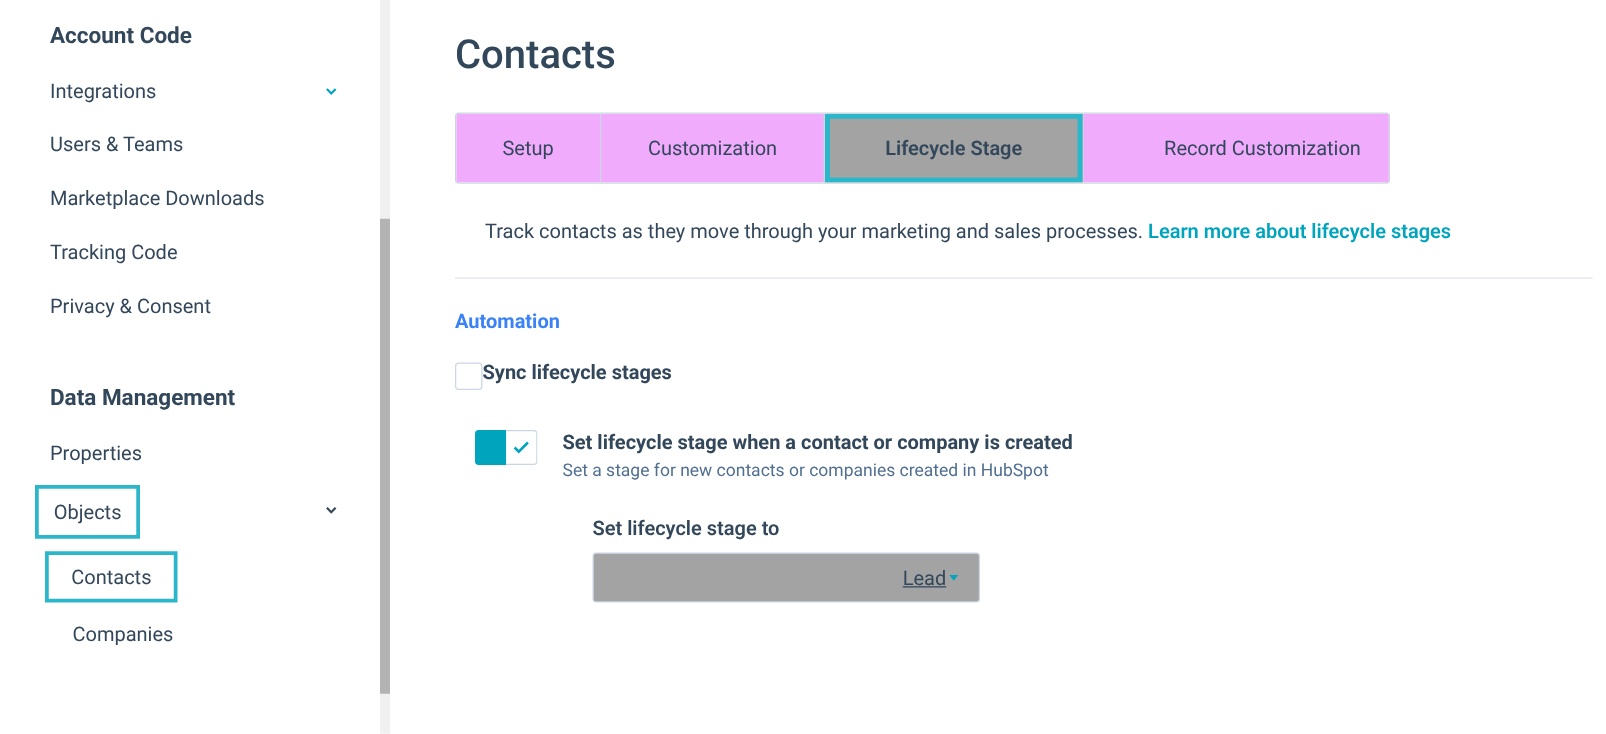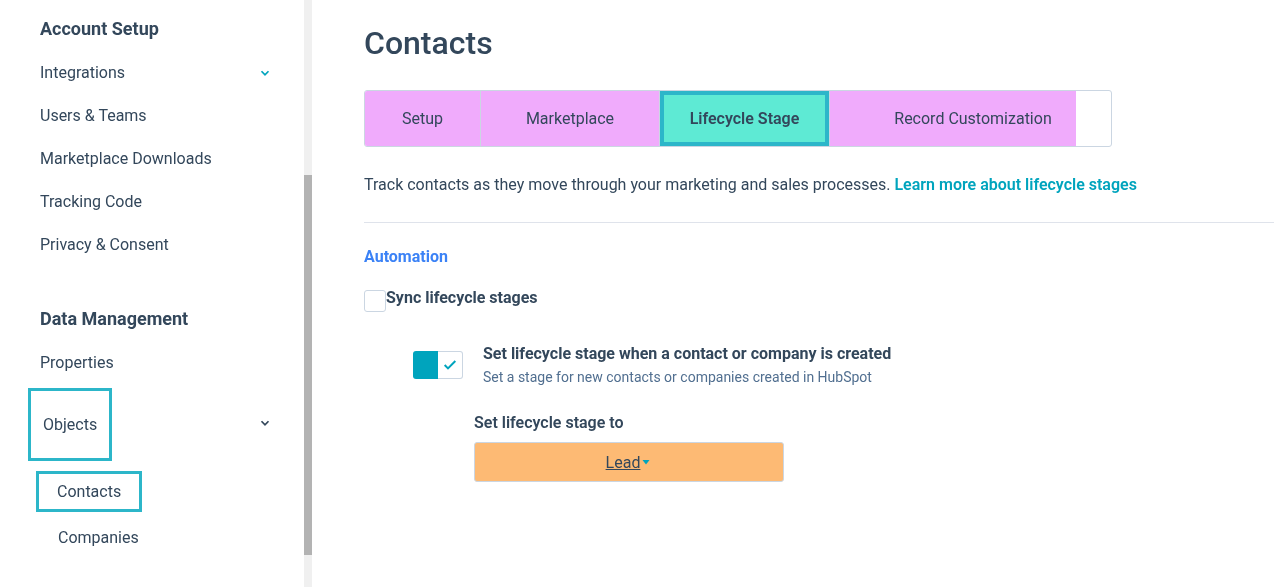--- a/index.html
+++ b/index.html
@@ -61,21 +61,21 @@
     justify-content: center;
     color: #00a4bd;
   }
   .sidebar-gap { height: 36px; }
   .sidebar-objects-wrapper {
     display:flex; align-items:center; justify-content:space-between;
     padding: 4px 40px 4px 28px;
   }
   .sidebar-objects-box {
     border: 3px solid #2cb6c9;
-    padding: 24px 12px;
+    padding: 9px 12px;
     font-size:16px;
     color:#33475b;
   }
   .sidebar-sub-wrapper { padding: 6px 40px 6px 36px; }
   .sidebar-contacts-box {
     border: 3px solid #2cb6c9;
     padding: 8px 18px 8px 18px;
     font-size:16px;
     color:#33475b;
     display:inline-block;
@@ -109,33 +109,34 @@
     padding: 18px 0;
     text-align: center;
     font-size: 16px;
     color: #33475b;
     background: #f0abfc;
     cursor: pointer;
   }
   .tab + .tab { border-left: 1px solid #cbd6e2; }
   .tab.setup { width: 115px; }
   .tab.assoc { width: 179px; }
-  .tab.life  { width: 170px; background:#5eead4; position:relative; }
+  .tab.life  { width: 207px; background:#a3a3a3; position:relative; }
   .tab.rec   { width: 247px; padding-left: 40px; }
   .tab.life .life-highlight {
     position:absolute; inset:0;
     border:4px solid #2cb6c9;
     pointer-events:none;
   }
   .tab.life .life-label { font-weight: 600; }
 
   .tab-desc {
     margin-top: 28px;
     font-size: 16px;
     color: #33475b;
+    margin-left: 24px;
   }
   .tab-desc a { color: #00a4bd; text-decoration: none; font-weight: 600; }
 
   hr.sep {
     border: none;
     border-top: 1px solid #dfe3eb;
     margin: 28px 0 24px 0;
     width: 910px;
   }
 
@@ -156,24 +157,24 @@
     border: 1.5px solid #cbd6e2;
     border-radius: 3px;
     background: #fff;
     flex-shrink: 0;
     margin-top: 2px;
   }
   .ck-label { font-size: 16px; font-weight: 700; color:#33475b; }
   .ck-sub { font-size: 14px; color: #516f90; margin-top: 6px; max-width: 720px; line-height: 1.5; }
 
   .toggle-block {
-    margin-left: 49px;
+    margin-left: 16px;
     margin-top: 32px;
     display: flex;
-    align-items: center;
+    align-items: flex-start;
     gap: 20px;
   }
   .toggle {
     width: 50px; height: 28px;
     display: flex;
     flex-shrink:0;
   }
   .toggle-on-left {
     width: 32px; height: 28px;
     background: #00a4bd;
@@ -193,42 +194,42 @@
 
   .select-row {
     margin-left: 110px;
     margin-top: 28px;
   }
   .select-label { font-size:16px; font-weight:600; color:#33475b; margin-bottom:10px; }
   .select-box {
     width: 310px; height: 40px;
     border:1px solid #cbd6e2;
     border-radius:3px;
-    background:#fdba74;
-    display:flex; align-items:center; justify-content:center;
+    background:#a3a3a3;
+    display:flex; align-items:center; justify-content:flex-end;
     padding: 0 14px;
     font-size:16px; color:#33475b;
     cursor:pointer;
     text-decoration:underline;
   }
   .select-box .caret { color:#00a4bd; }
 
   
   .chev-svg { width:14px; height:14px; }
   .caret-svg { width:12px; height:12px; }
   .check-svg { width:16px; height:16px; }
 </style>
 </head>
 <body>
 
 <div class="sidebar">
   <div class="sidebar-scroll-track"></div>
   <div class="sidebar-scroll-thumb"></div>
 
-  <div class="sidebar-section-title">Account Setup</div>
+  <div class="sidebar-section-title">Account Code</div>
 
   <div class="sidebar-item">
     <span>Integrations</span>
     <span class="chevron">
       <svg class="chev-svg" viewBox="0 0 24 24" fill="none" stroke="currentColor" stroke-width="3">
           <polyline points="6 9 12 15 18 9"></polyline>
         </svg>
     </span>
   </div>
   <div class="sidebar-item">
@@ -271,21 +272,21 @@
 </div>
 
 <div class="main">
   <h1 class="page-title">Contacts</h1>
 
   <div class="tabs">
     <div class="tab setup">
       <span>Setup</span>
     </div>
     <div class="tab assoc">
-      <span>Marketplace</span>
+      <span>Customization</span>
     </div>
     <div class="tab life">
       <div class="life-highlight"></div>
       <span class="life-label">Lifecycle Stage</span>
     </div>
     <div class="tab rec">
       <span>Record Customization</span>
     </div>
   </div>
 

